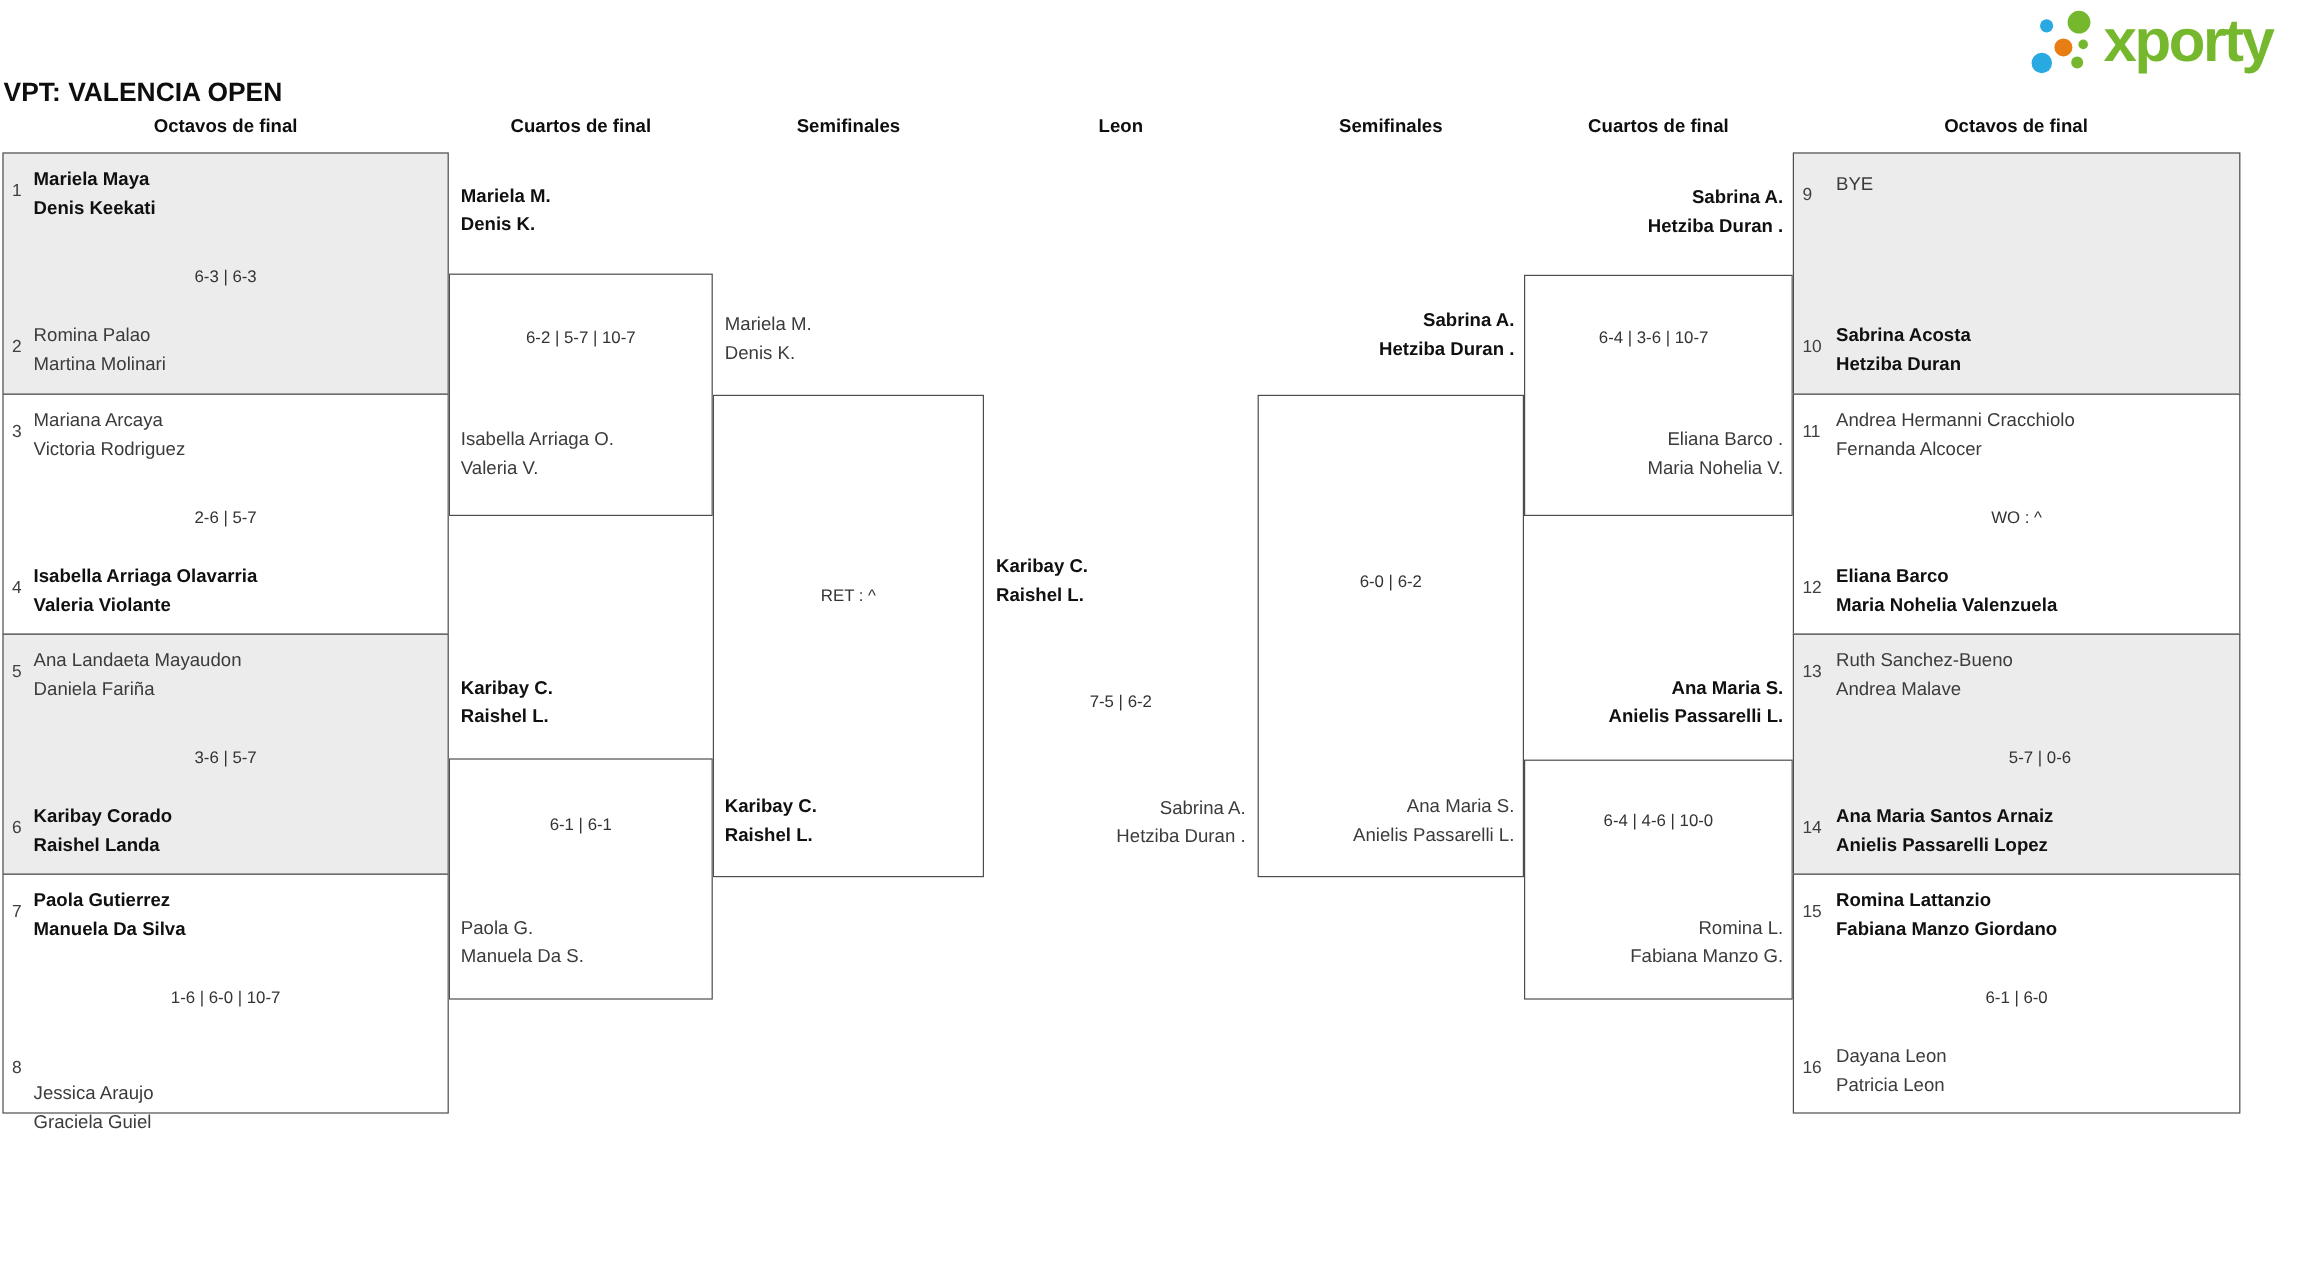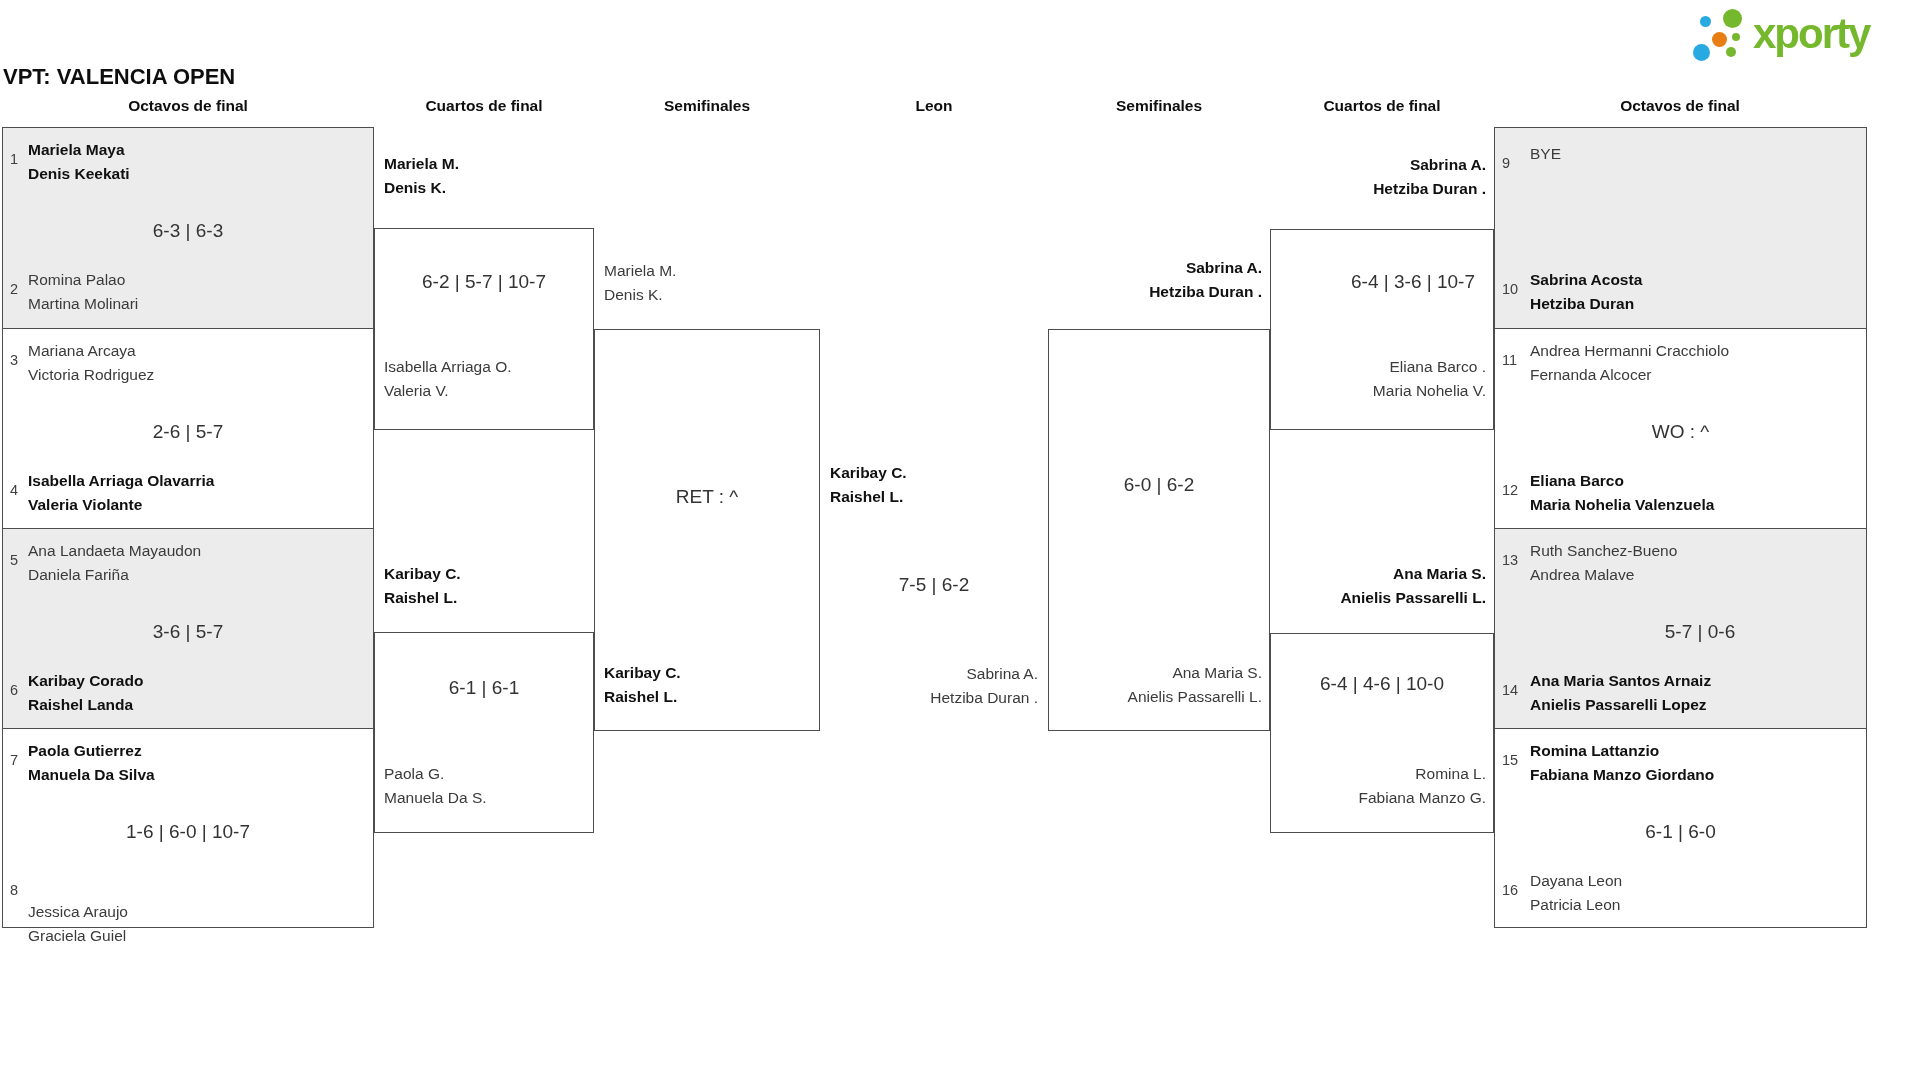--- a/index.html
+++ b/index.html
@@ -6,23 +6,23 @@
   #stage{position:relative;width:1920px;height:1067px;background:#fff;overflow:hidden;
          font-family:"Liberation Sans",sans-serif;color:#222;}
   .title{position:absolute;left:3px;top:4px;font-size:22px;line-height:29px;font-weight:bold;color:#0e0e0e;white-space:pre;}
   .colhead{position:absolute;top:97px;width:300px;text-align:center;font-size:15.5px;font-weight:bold;color:#0e0e0e;}
   .box{position:absolute;border:1px solid #4d4d4d;background:#fff;box-sizing:border-box;}
   .box.gray{background:#ececec;}
   .team{position:absolute;font-size:15.5px;line-height:23.5px;color:#3b3b3b;white-space:pre-line;}
   .team.bold{font-weight:bold;color:#101010;}
   .team.right{text-align:right;}
   .seed{position:absolute;font-size:14.5px;line-height:22px;color:#3f3f3f;}
-  .score{position:absolute;font-size:19px;line-height:23px;color:#333;text-align:center;}
+  .score{position:absolute;font-size:14px;line-height:23px;color:#333;text-align:center;}
   .dot{position:absolute;border-radius:50%;}
-  .brand{position:absolute;left:1753px;top:8px;font-size:42px;line-height:52px;font-weight:bold;
+  .brand{position:absolute;left:1753px;top:8px;font-size:50px;line-height:52px;font-weight:bold;
          color:#76b82d;letter-spacing:-2px;}
 </style>
 </head>
 <body>
 
 <div id="stage">
 
   <div class="title">
     <div>VPT: VALENCIA OPEN</div>
     <div>Fase final. QUINTA FEMENINA</div>
@@ -116,21 +116,21 @@
 Hetziba Duran .</div>
   <div class="score" style="left:1048px;top:473px;width:222px;">6-0 | 6-2</div>
   <div class="team right" style="left:1048px;top:661px;width:214px;">Ana Maria S.
 Anielis Passarelli L.</div>
 
   <div class="box" style="left:1270px;top:229px;width:224px;height:201px;"></div>
   <div class="box" style="left:1270px;top:633px;width:224px;height:200px;"></div>
 
   <div class="team bold right" style="left:1270px;top:153px;width:216px;">Sabrina A.
 Hetziba Duran .</div>
-  <div class="score" style="left:1270px;top:270px;width:216px;padding-left:35px;">6-4 | 3-6 | 10-7</div>
+  <div class="score" style="left:1270px;top:270px;width:216px;">6-4 | 3-6 | 10-7</div>
   <div class="team right" style="left:1270px;top:355px;width:216px;">Eliana Barco .
 Maria Nohelia V.</div>
 
   <div class="team bold right" style="left:1270px;top:562px;width:216px;">Ana Maria S.
 Anielis Passarelli L.</div>
   <div class="score" style="left:1270px;top:672px;width:224px;">6-4 | 4-6 | 10-0</div>
   <div class="team right" style="left:1270px;top:762px;width:216px;">Romina L.
 Fabiana Manzo G.</div>
 
   <div class="box gray" style="left:1494px;top:127px;width:373px;height:202px;"></div>

